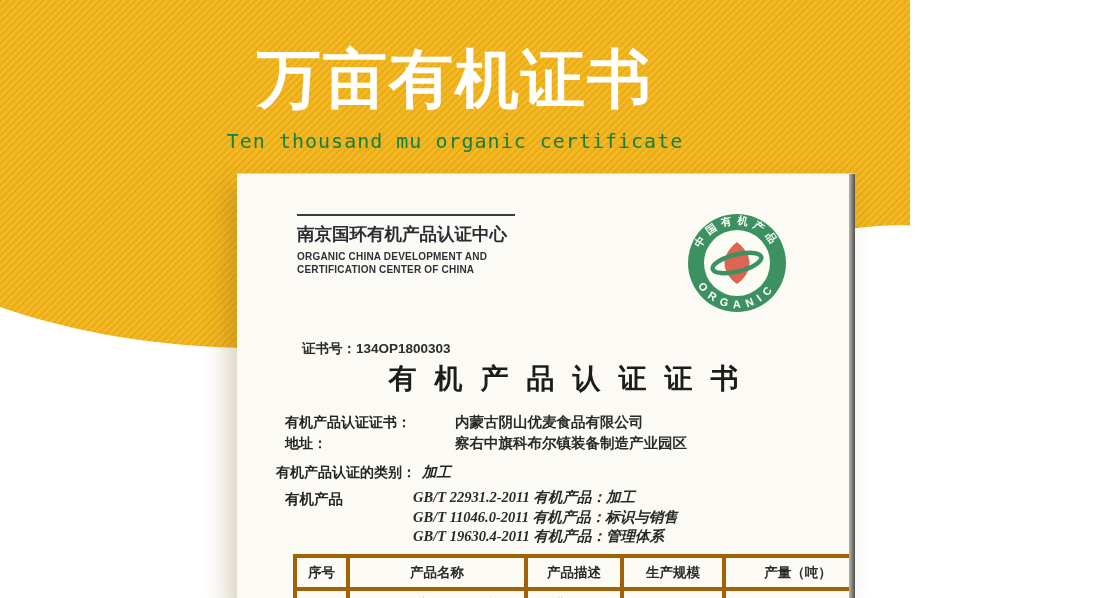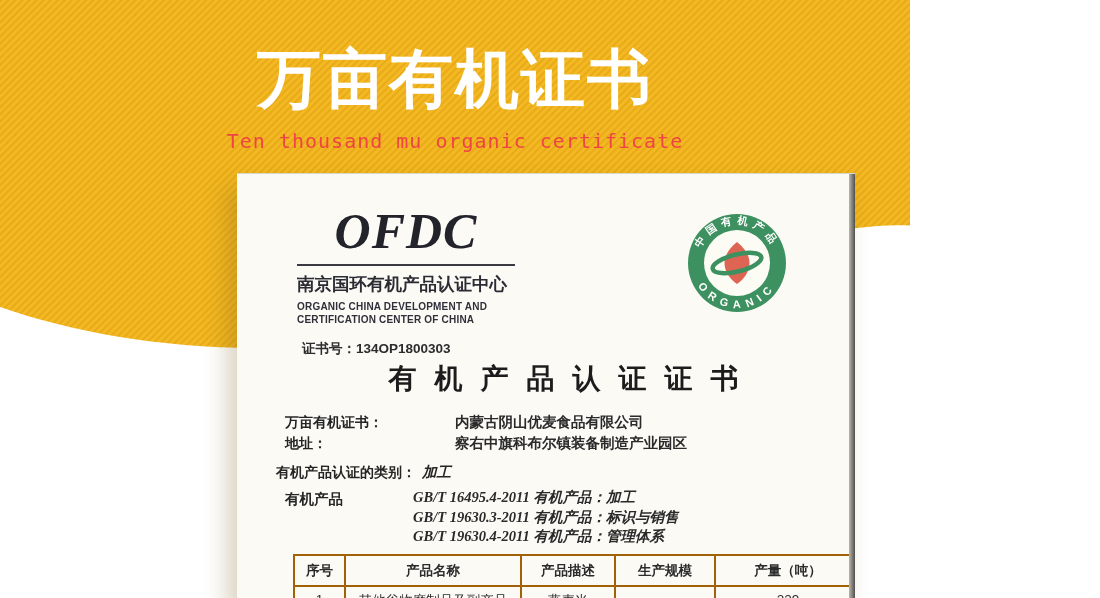--- a/index.html
+++ b/index.html
@@ -7,21 +7,21 @@
          font-family:"Liberation Sans",sans-serif;}
 
   
   .banner-svg{position:absolute;left:0;top:0;display:block;}
 
   
   .hero-title{position:absolute;left:0;top:44px;width:100%;margin:0;text-align:center;
               font-size:64px;line-height:1.1;font-weight:bold;color:#ffffff;letter-spacing:2px;}
   .hero-sub{position:absolute;left:0;top:129px;width:100%;text-align:center;
             font-family:"DejaVu Sans Mono",monospace;font-size:20px;letter-spacing:1px;
-            color:#ef4444;}
+            color:#15803d;}
 
   
   .paper{position:absolute;left:237px;top:173px;width:618px;height:425px;background:#fbfaf5;
          overflow:hidden;color:#2e2e2e;box-shadow:-10px 14px 22px rgba(120,95,25,.28);
          border-top:1px solid #d9d6cc;}
   .paper-edge{position:absolute;right:0;top:0;width:6px;height:100%;
               background:linear-gradient(to right,#b9b7b0,#514f49);}
 
   .logo{position:absolute;left:60px;top:32px;width:218px;}
   .ofdc{text-align:center;font-family:"Liberation Serif",serif;font-style:italic;font-weight:bold;
@@ -44,21 +44,21 @@
   .category .cat-val{font-family:"Liberation Serif",serif;font-style:italic;font-weight:600;
                      margin-left:6px;font-size:14.5px;}
 
   .basis-label{position:absolute;left:48px;top:316px;font-size:14.5px;font-weight:bold;color:#252525;}
   .basis-lines{position:absolute;left:176px;top:314px;font-family:"Liberation Serif",serif;
                font-style:italic;font-weight:600;font-size:14.5px;line-height:19.5px;color:#2a2a2a;
                white-space:nowrap;}
 
   table.products{position:absolute;left:56px;top:380px;width:547px;border-collapse:collapse;
                  font-size:13.5px;color:#2b2b2b;table-layout:fixed;}
-  .products th,.products td{border:2px solid #a16207;text-align:center;}
+  .products th,.products td{border:4px solid #a16207;text-align:center;}
   .products th{height:27px;font-weight:600;background:#fbfaf5;}
   .products td{height:34px;vertical-align:top;padding-top:5px;}
   .c0{width:47px;}.c1{width:172px;}.c2{width:90px;}.c3{width:96px;}.c4{width:142px;}
 
   .seal{position:absolute;left:448px;top:37px;opacity:.93;}
 </style>
 </head>
 <body>
 
 <div class="stage">
@@ -72,21 +72,20 @@
     </defs>
     <path d="M0,0 H1100 V266 C1040,252 952,220 878,226 C756,234 612,302 428,334 C262,362 112,346 0,307 Z" fill="url(#stripes)"></path>
   </svg>
 
   <h1 class="hero-title">万亩有机证书</h1>
   <div class="hero-sub">Ten thousand mu organic certificate</div>
 
   <div class="paper">
 
     <div class="logo">
-      <div class="ofdc">OFDC</div>
       <div class="logo-rule"></div>
       <div class="org-cn">南京国环有机产品认证中心</div>
       <div class="org-en">
         <div>ORGANIC CHINA DEVELOPMENT AND</div>
         <div>CERTIFICATION CENTER OF CHINA</div>
       </div>
     </div>
 
     <svg class="seal" width="104" height="104" viewBox="-52 -52 104 104" aria-hidden="true">
       <defs>
@@ -104,33 +103,33 @@
       <path fill="#dc5948" d="M0,-21 C8,-15 12.5,-7 12.5,0 C12.5,8 7.5,16 0,21 C-7.5,16 -12.5,8 -12.5,0 C-12.5,-7 -8,-15 0,-21 Z"></path>
       <ellipse rx="25" ry="8.5" fill="none" stroke="#2f8a55" stroke-width="4.5" transform="rotate(-14)"></ellipse>
     </svg>
 
     <div class="cert-no">
       <span>证书号：</span><span>134OP1800303</span>
     </div>
 
     <div class="cert-title">有机产品认证证书</div>
 
-    <span class="f-label" style="top:240px">万亩有机证书：</span>
+    <span class="f-label" style="top:240px">有机产品认证证书：</span>
     <span class="f-value" style="top:239px">内蒙古阴山优麦食品有限公司</span>
     <span class="f-label" style="top:261px">地址：</span>
     <span class="f-value" style="top:260px">察右中旗科布尔镇装备制造产业园区</span>
 
     <div class="category">
       <span>有机产品认证的类别：</span><span class="cat-val">加工</span>
     </div>
 
     <div class="basis-label">有机产品</div>
     <div class="basis-lines">
-      <div>GB/T 16495.4-2011 有机产品：加工</div>
-      <div>GB/T 19630.3-2011 有机产品：标识与销售</div>
+      <div>GB/T 22931.2-2011 有机产品：加工</div>
+      <div>GB/T 11046.0-2011 有机产品：标识与销售</div>
       <div>GB/T 19630.4-2011 有机产品：管理体系</div>
     </div>
 
     <table class="products">
       <thead>
         <tr>
           <th class="c0">序号</th>
           <th class="c1">产品名称</th>
           <th class="c2">产品描述</th>
           <th class="c3">生产规模</th>

